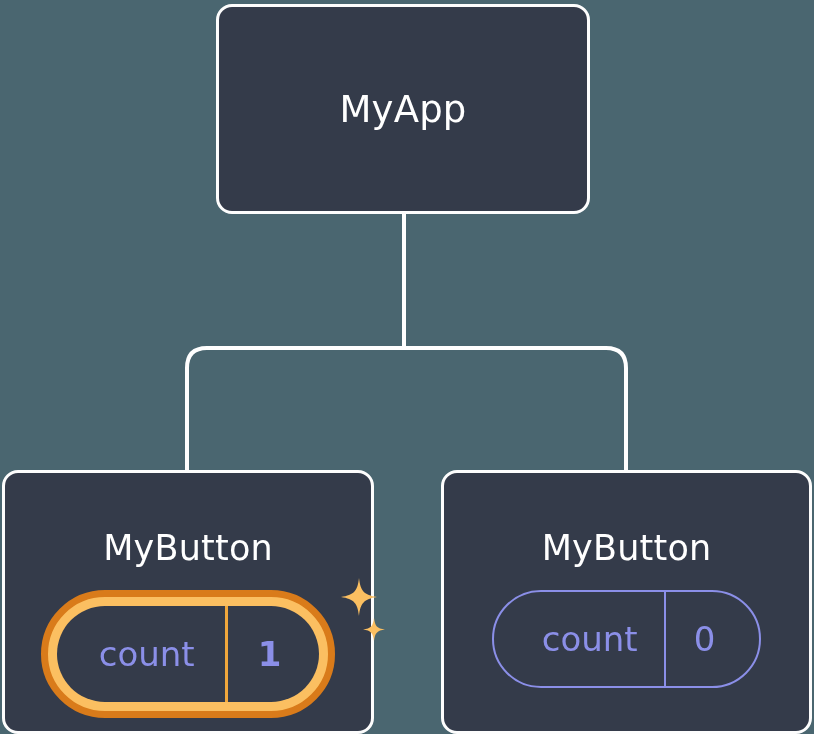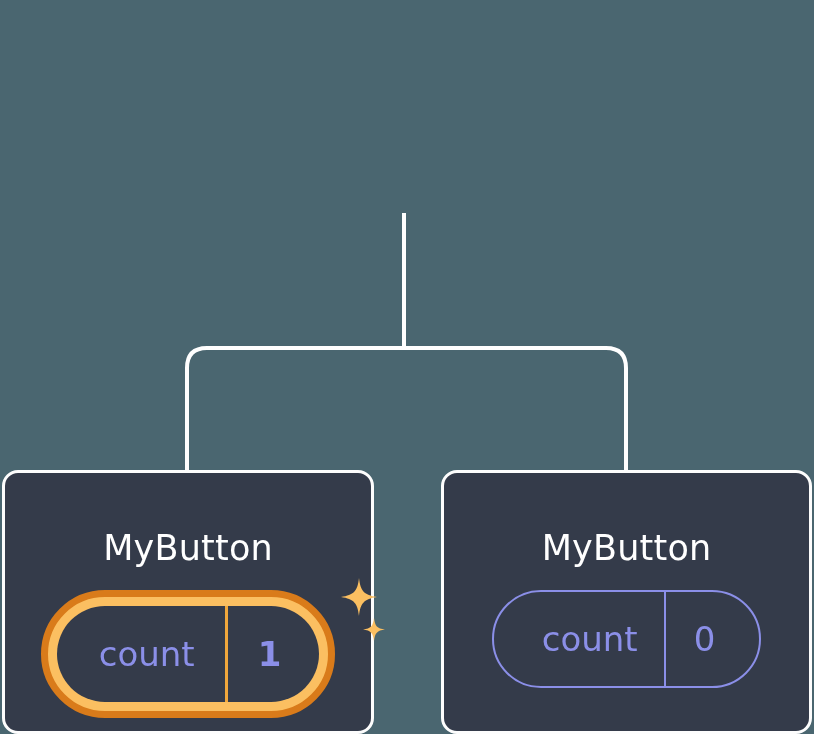--- a/index.html
+++ b/index.html
@@ -159,20 +159,23 @@
 
 <div id="tree-canvas">
 
   <svg class="connectors" viewBox="0 0 814 734" width="814" height="734" aria-hidden="true">
 
     <path d="M 404 213 L 404 348" fill="none" stroke="#ffffff" stroke-width="4" stroke-linecap="butt"></path>
 
     <path d="M 187 472 L 187 368 Q 187 348 207 348 L 606 348 Q 626 348 626 368 L 626 472" fill="none" stroke="#ffffff" stroke-width="4" stroke-linecap="butt"></path>
   </svg>
 
+  <div class="node node-root">
+    <div class="node-title">MyApp</div>
+  </div>
 
   <div class="node node-child node-child-left">
     <div class="node-title">MyButton</div>
 
     <div class="pill-wrap">
       <div class="pill pill-hl-outer">
         <div class="pill-hl-mid">
           <div class="pill-hl-inner">
             <div class="pill-key">count</div>
             <div class="pill-div"></div>

